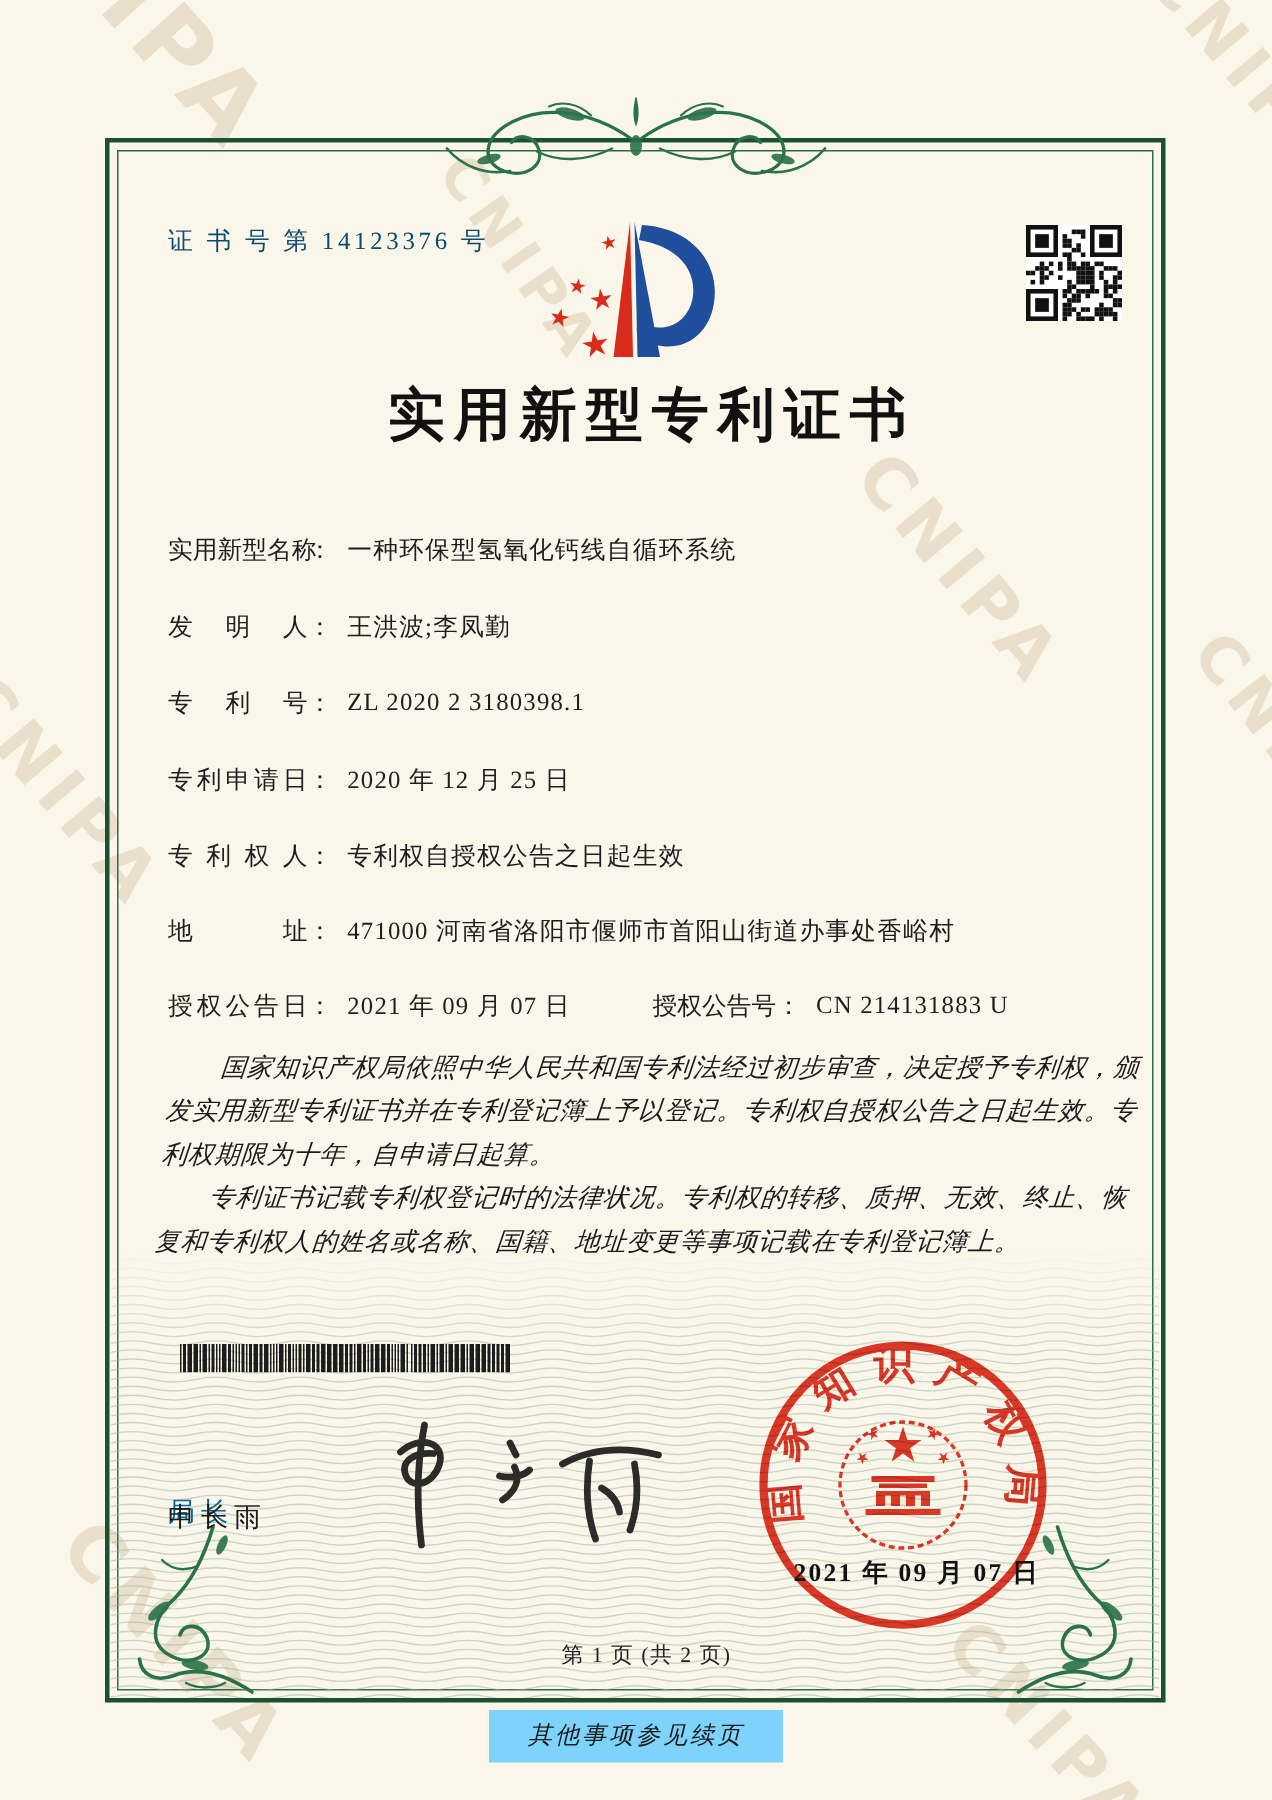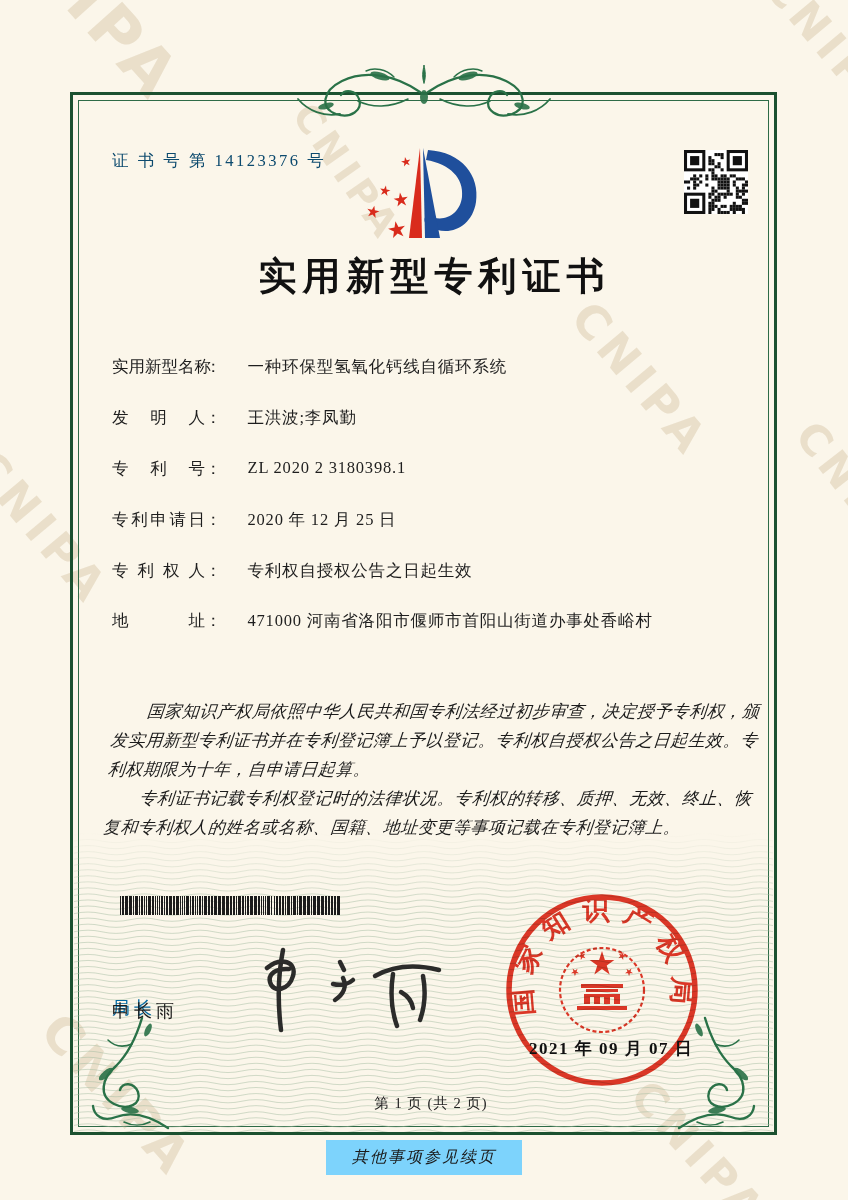--- a/index.html
+++ b/index.html
@@ -26,21 +26,21 @@
 
   .qr { position:absolute; left:684px; top:150px; width:64px; height:64px; background:#fff; }
 
   .title { position:absolute; left:0; top:251px; width:848px; text-align:center;
            font-size:38px; font-weight:bold; letter-spacing:6px; color:#111;
            font-family:"DejaVu Serif", serif;padding-left:21px; }
 
   .field { position:absolute; left:112px; font-size:16.5px; color:#1e1e1e; white-space:nowrap; }
   .flabel { display:inline-block; width:93px; text-align:justify; text-align-last:justify; vertical-align:top; }
   .fcolon { display:inline-block; vertical-align:top; }
-  .fvalue { display:inline-block; margin-left:26px; letter-spacing:0.8px; vertical-align:top; }
+  .fvalue { display:inline-block; margin-left:10px; letter-spacing:0.8px; vertical-align:top; }
   .grant2 { position:absolute; left:323px; top:0; white-space:nowrap; }
 
   .body-text { position:absolute; left:108px; top:697px; width:648px; font-size:17px;
                line-height:1.71; color:#1c1c1c; transform:skewX(-5deg); font-style:italic; }
   .body-text p { text-indent:2em; letter-spacing:0.5px; }
 
   .barcode { position:absolute; left:120px; top:896px; width:224px; height:19px; }
 
   .signer-title { position:absolute; left:112px; top:996px; font-size:18px; letter-spacing:4px; color:#0369a1; }
   .signer-name  { position:absolute; left:112px; top:999px; font-size:18px; letter-spacing:4px; color:#1a1a1a; }
@@ -349,20 +349,26 @@
   </div>
   <div class="field" style="top:509px">
     <span class="flabel">专利申请日</span><span class="fcolon">：</span><span class="fvalue">2020 年 12 月 25 日</span>
   </div>
   <div class="field" style="top:560px">
     <span class="flabel">专利权人</span><span class="fcolon">：</span><span class="fvalue">专利权自授权公告之日起生效</span>
   </div>
   <div class="field" style="top:610px">
     <span class="flabel">地址</span><span class="fcolon">：</span><span class="fvalue">471000 河南省洛阳市偃师市首阳山街道办事处香峪村</span>
   </div>
+  <div class="field" style="top:660px">
+    <span class="flabel">授权公告日</span><span class="fcolon">：</span><span class="fvalue">2021 年 09 月 07 日</span>
+    <span class="grant2">
+      <span>授权公告号</span><span>：</span><span class="fvalue">CN 214131883 U</span>
+    </span>
+  </div>
 
   <div class="body-text">
     <p>国家知识产权局依照中华人民共和国专利法经过初步审查，决定授予专利权，颁发实用新型专利证书并在专利登记簿上予以登记。专利权自授权公告之日起生效。专利权期限为十年，自申请日起算。</p>
     <p>专利证书记载专利权登记时的法律状况。专利权的转移、质押、无效、终止、恢复和专利权人的姓名或名称、国籍、地址变更等事项记载在专利登记簿上。</p>
   </div>
 
   <svg class="barcode" id="barcode" viewBox="0 0 224 19">
       <rect x="0" y="0" width="1" height="19" fill="#1c1c1c"></rect>
       <rect x="2" y="0" width="2" height="19" fill="#1c1c1c"></rect>
       <rect x="5" y="0" width="3" height="19" fill="#1c1c1c"></rect>

